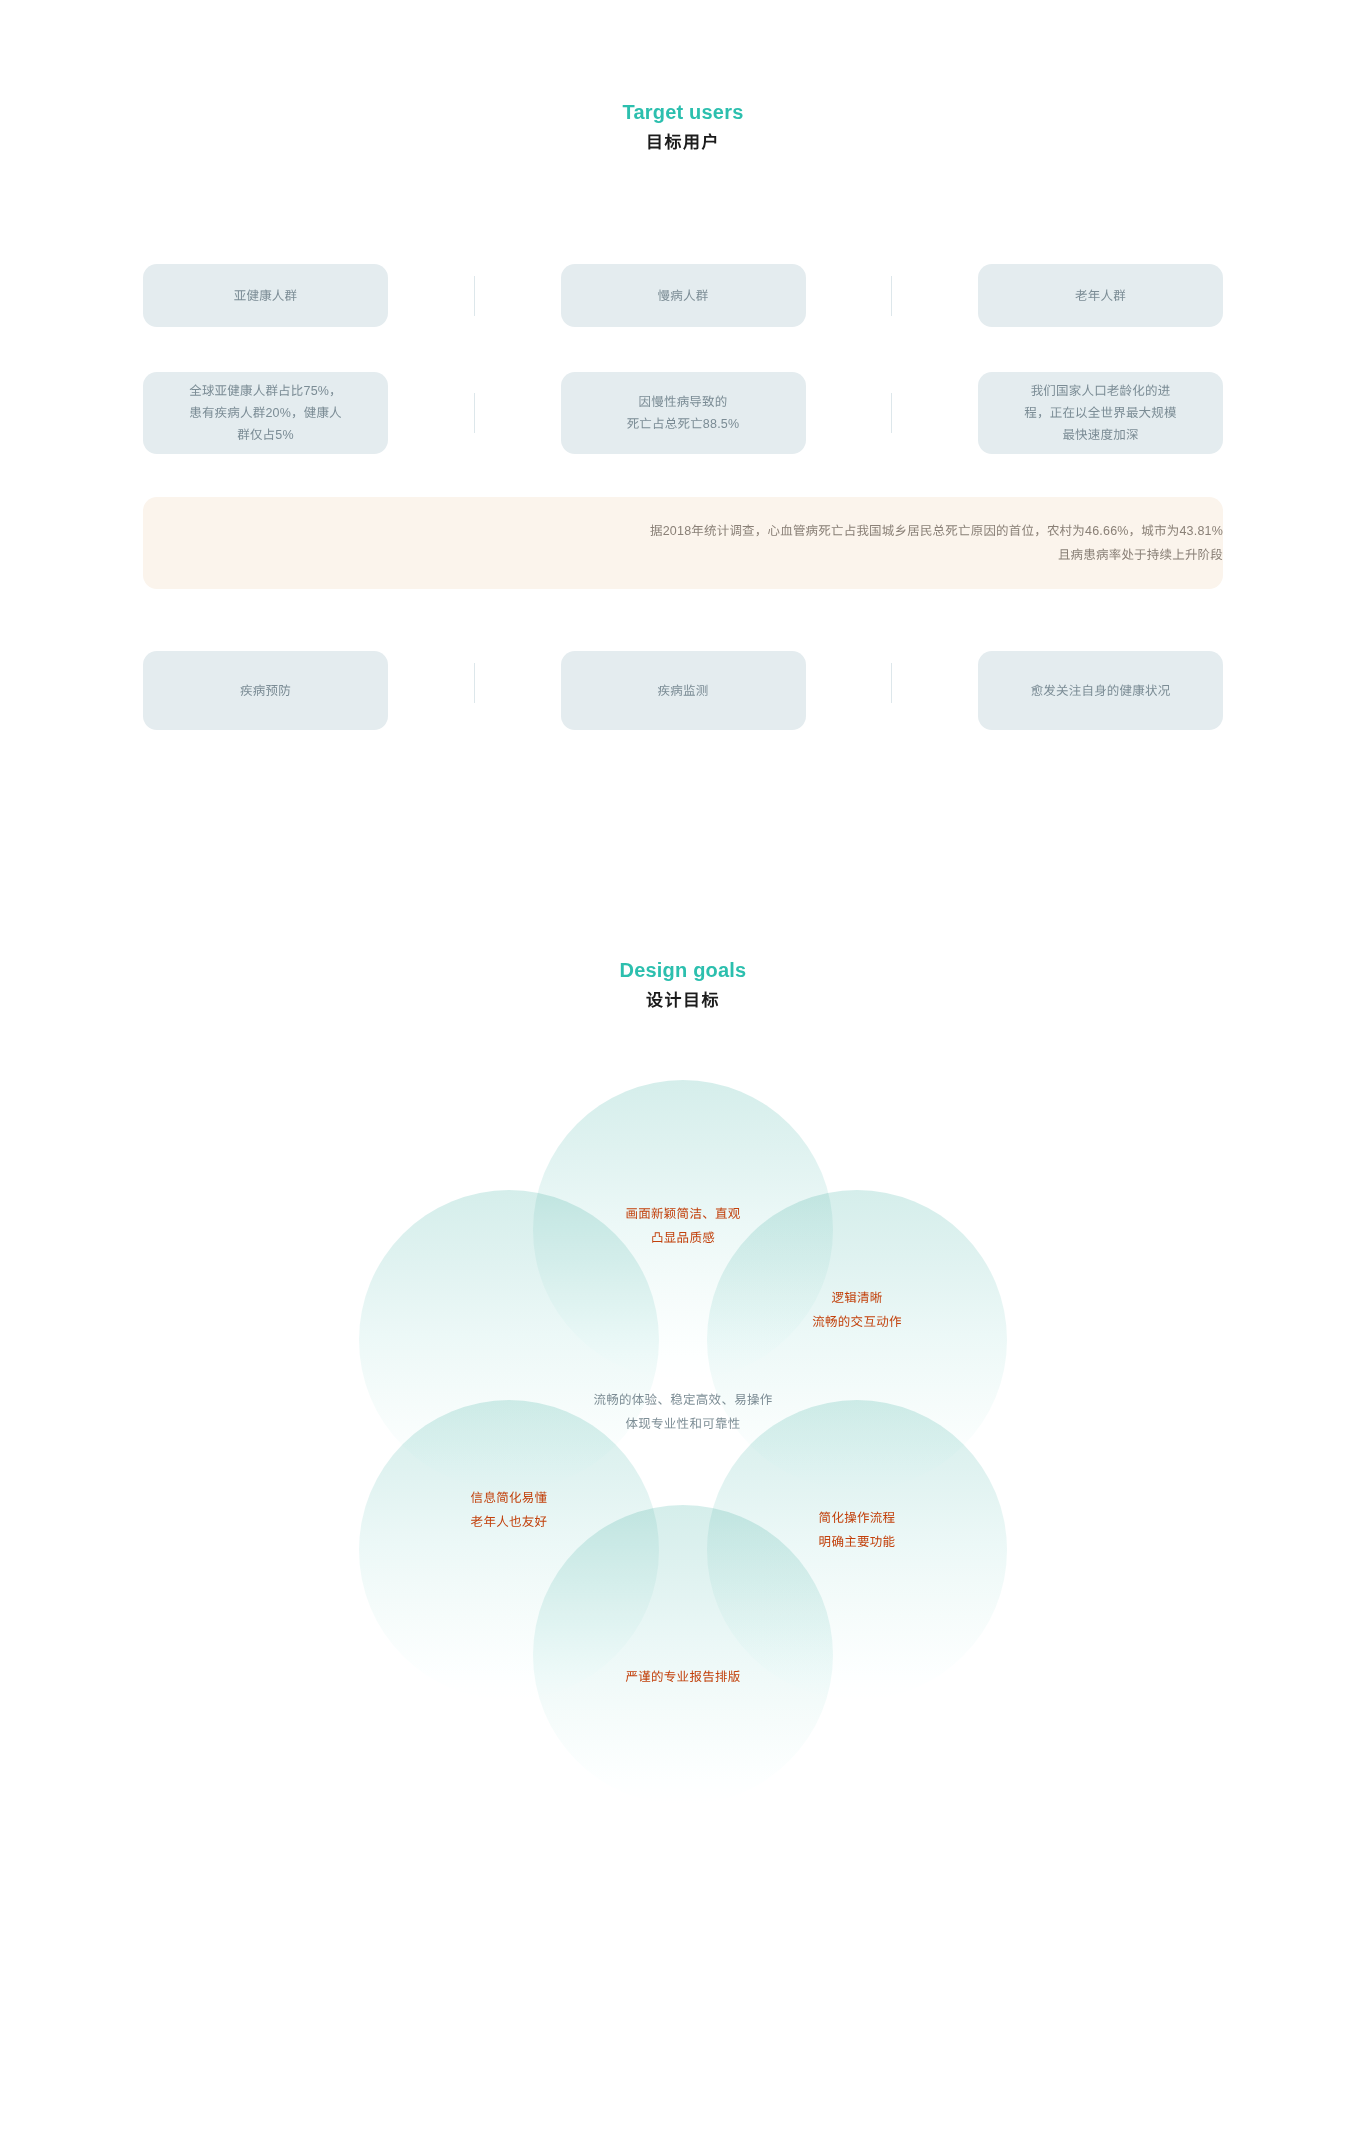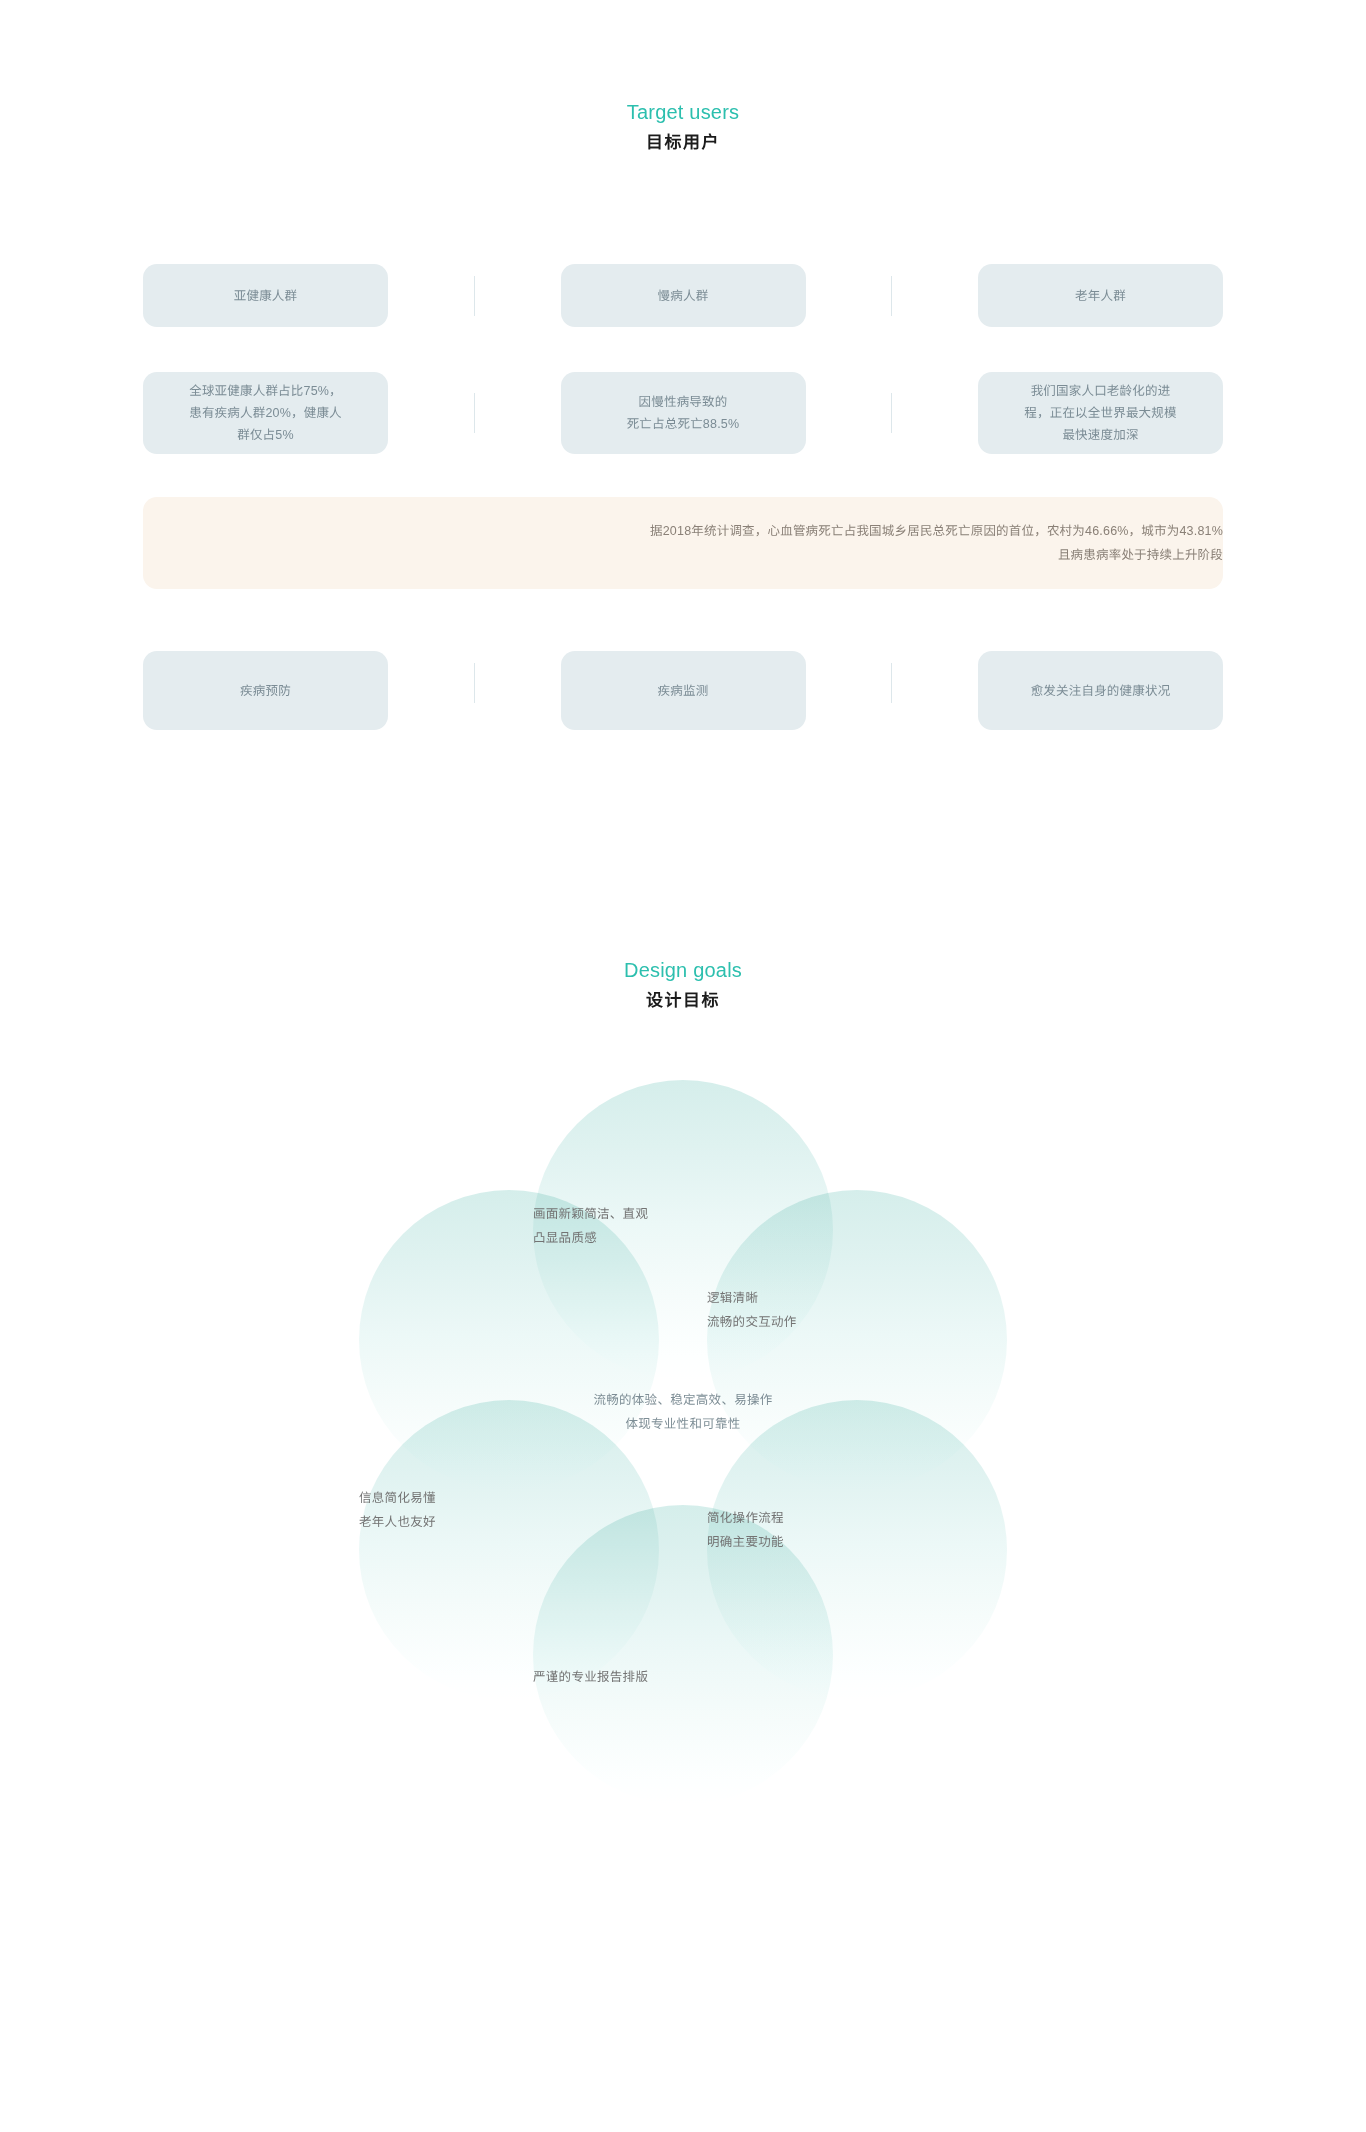--- a/index.html
+++ b/index.html
@@ -18,21 +18,21 @@
     overflow: hidden;
   }
 
   
   .section-head {
     width: 100%;
     text-align: center;
   }
   .head-en {
     font-size: 20px;
-    font-weight: normal;
+    font-weight: bold;
     color: #2cbfae;
     letter-spacing: 0.2px;
     line-height: 28px;
   }
   .head-cn {
     font-size: 17px;
     font-weight: bold;
     color: #1b1b1b;
     letter-spacing: 1.5px;
     line-height: 28px;
@@ -132,23 +132,24 @@
                 #ecf8f7 48%,
                 #f6fcfb 72%,
                 #fdffff 92%,
                 #ffffff 100%);
     mix-blend-mode: multiply;
   }
 
   .goal-text {
     position: absolute;
     width: 300px;
+    text-align: center;
     font-size: 12.5px;
     line-height: 24px;
-    color: #737373;
+    color: #c2410c;
     letter-spacing: 0.3px;
   }
 
   
   #goal-circle-top      { left: 533px; top: 0px; }
   #goal-circle-right-up { left: 707px; top: 110px; }
   #goal-circle-right-dn { left: 707px; top: 320px; }
   #goal-circle-bottom   { left: 533px; top: 425px; }
   #goal-circle-left-dn  { left: 359px; top: 320px; }
   #goal-circle-left-up  { left: 359px; top: 110px; }

